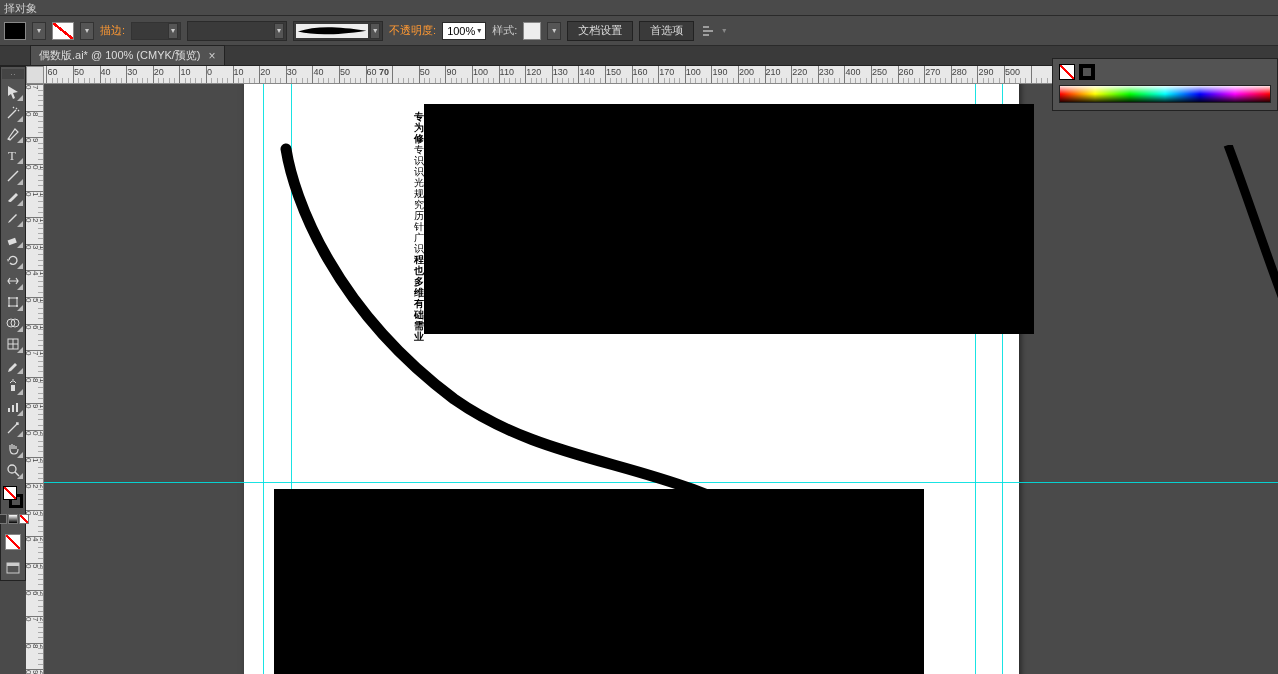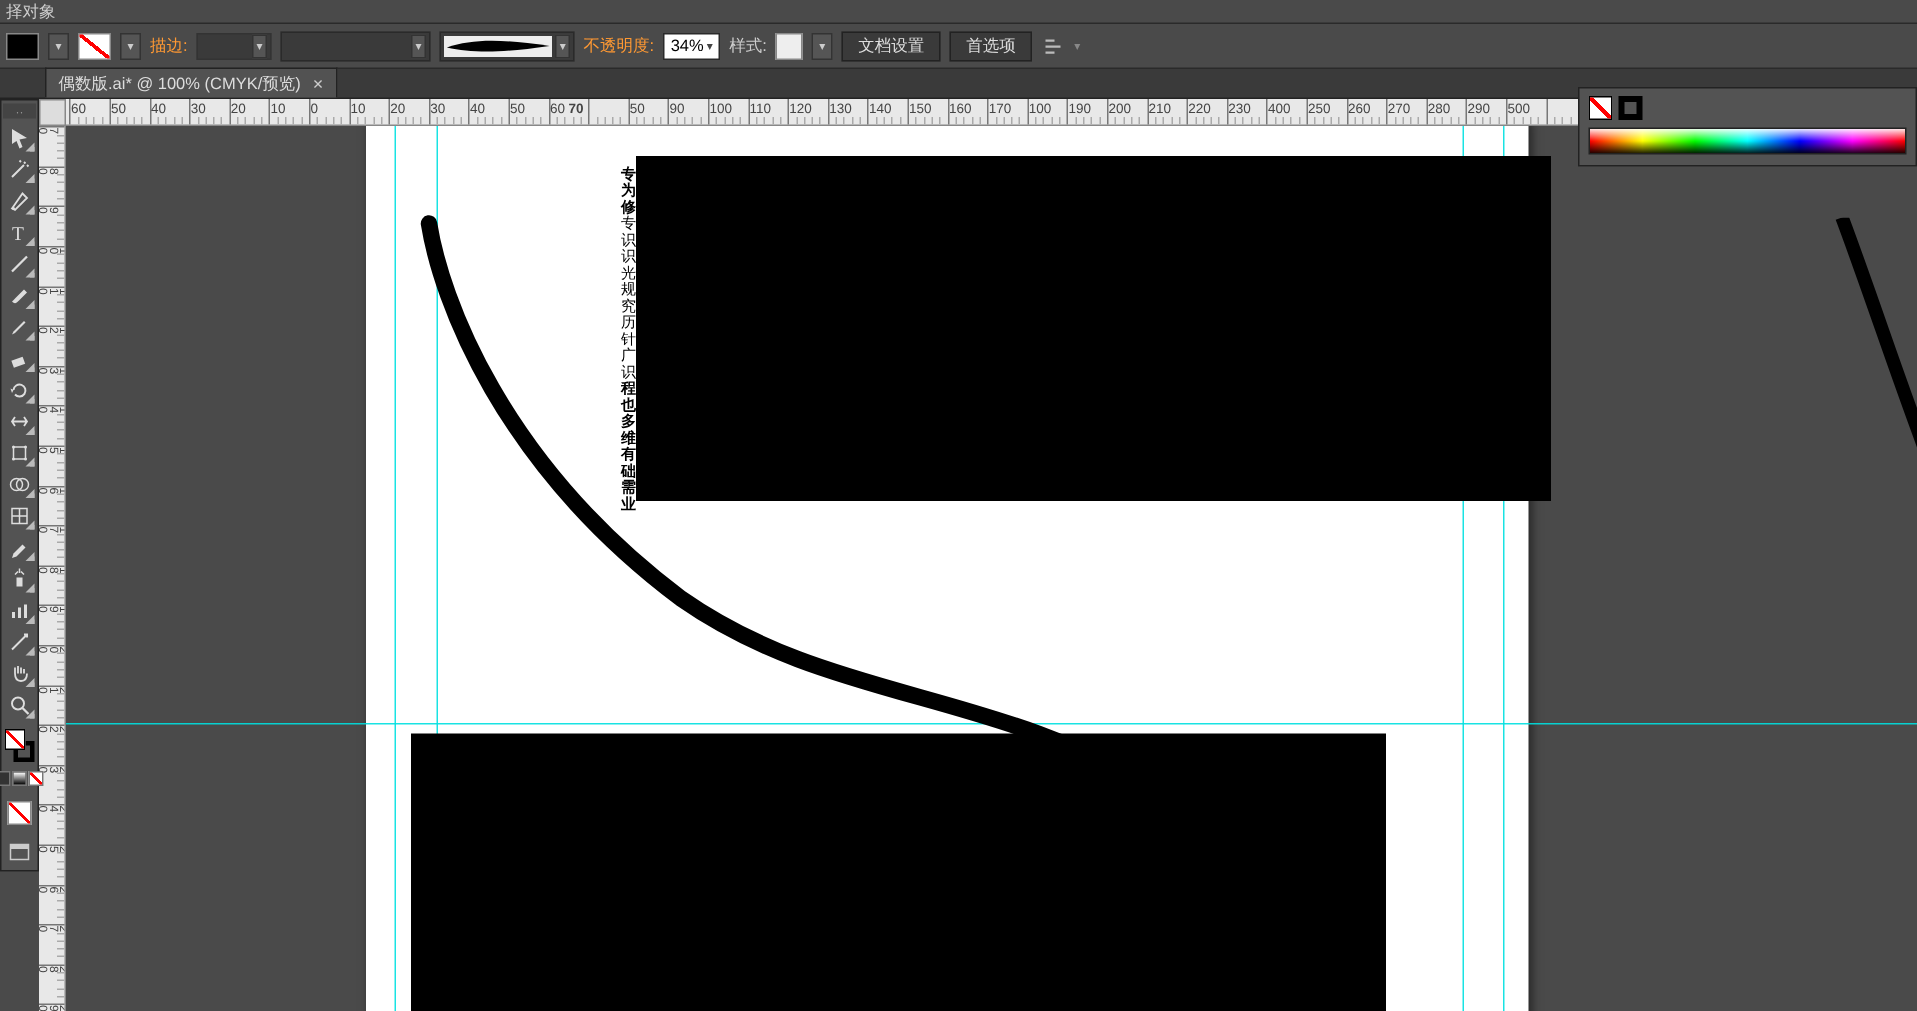--- a/index.html
+++ b/index.html
@@ -275,21 +275,21 @@
     <span class="brush-preview">
       <svg viewBox="0 0 76 14">
           <path d="M2 8 C 20 2, 40 2, 74 7 C 40 12, 20 12, 2 8 Z" fill="#000"></path>
         </svg>
     </span>
     <span class="dropdown-arrow" style="width:10px;height:16px">▾</span>
   </span>
 
   <span class="ctrl-label">不透明度:</span>
   <span class="opacity-box">
-    <span>34%</span>
+    <span>100%</span>
     <span style="color:#444;font-size:8px">▾</span>
   </span>
 
   <span style="color:#ccc">样式:</span>
   <span class="style-swatch"></span>
   <span class="dropdown-arrow">▾</span>
 
   <button class="btn">文档设置</button>
   <button class="btn">首选项</button>
 

